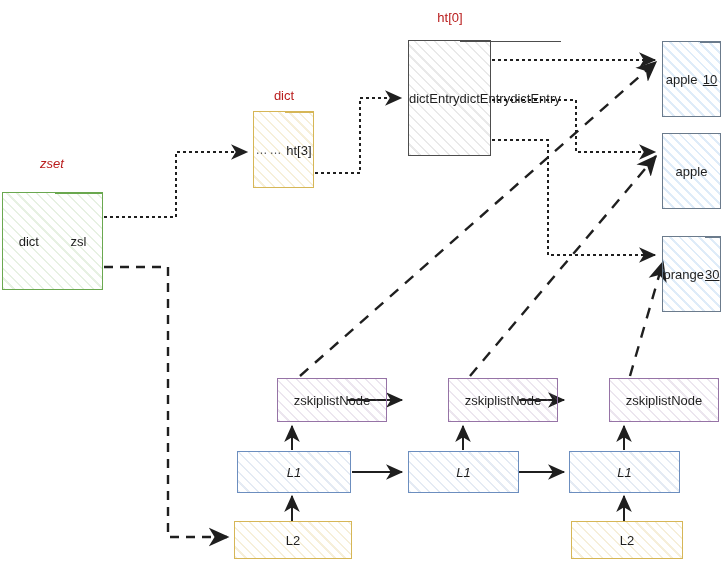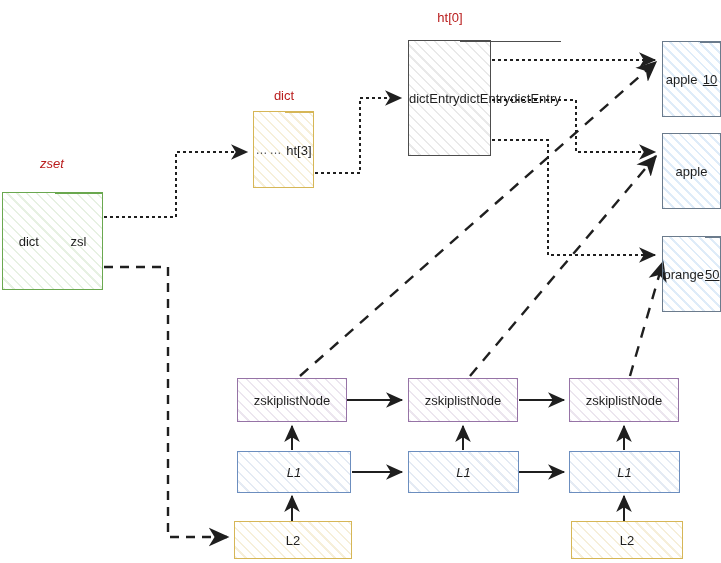--- a/index.html
+++ b/index.html
@@ -53,21 +53,21 @@
 
   .n-gray { border-color: #4d4d4d;
     background-image: repeating-linear-gradient(45deg, rgba(120,120,120,.16) 0 1.5px, rgba(255,255,255,0) 1.5px 7px); }
   .n-gray .cell + .cell { border-top-color:#4d4d4d; }
 
   .n-blue-val { border-color: #6b7b8c;
     background-image: repeating-linear-gradient(45deg, rgba(108,168,226,.22) 0 2px, rgba(255,255,255,0) 2px 7px); }
   .n-blue-val .cell + .cell { border-top-color:#6b7b8c;text-decoration:underline; }
 
   .n-purple { border-color: #9673a6;
-    background-image: repeating-linear-gradient(45deg, rgba(150,115,166,.18) 0 1.5px, rgba(255,255,255,0) 1.5px 7px); }
+    background-image: repeating-linear-gradient(45deg, rgba(150,115,166,.18) 0 1.5px, rgba(255,255,255,0) 1.5px 7px); margin-left: 40px; }
 
   .n-blue { border-color: #6c8ebf;
     background-image: repeating-linear-gradient(45deg, rgba(108,142,191,.18) 0 1.5px, rgba(255,255,255,0) 1.5px 7px); font-style: italic; }
 
   .dots { letter-spacing: 2px; font-size: 12px; color:#555; }
 </style>
 </head>
 <body>
 
 <div id="canvas">
@@ -175,21 +175,21 @@
     <div class="cell">apple</div>
     <div class="cell">10</div>
   </div>
 
   <div class="node n-blue-val" style="left:662px; top:133px; width:59px; height:76px;">
     <div class="cell">apple</div>
   </div>
 
   <div class="node n-blue-val" style="left:662px; top:236px; width:59px; height:76px;text-align:center;">
     <div class="cell">orange</div>
-    <div class="cell">50</div>
+    <div class="cell">30</div>
   </div>
 
   <div class="node n-purple" style="left:237px; top:378px; width:110px; height:44px;">
     <div class="cell">zskiplistNode</div>
   </div>
   <div class="node n-purple" style="left:408px; top:378px; width:110px; height:44px;">
     <div class="cell">zskiplistNode</div>
   </div>
   <div class="node n-purple" style="left:569px; top:378px; width:110px; height:44px;">
     <div class="cell">zskiplistNode</div>

